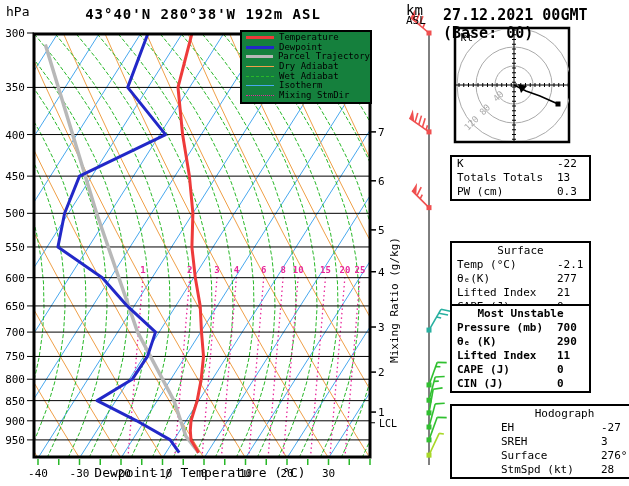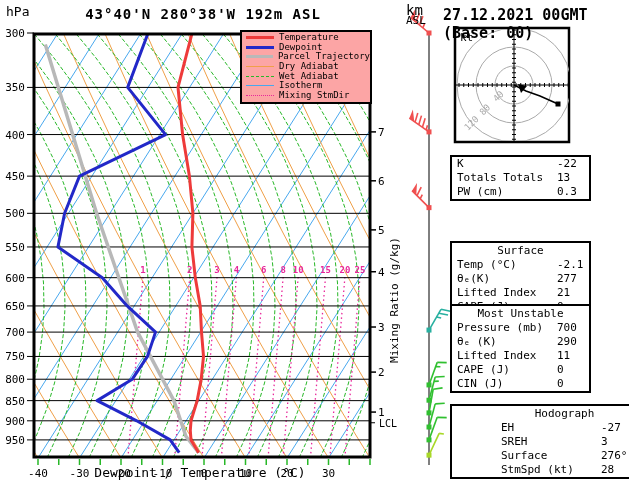--- a/index.html
+++ b/index.html
@@ -4,21 +4,21 @@
 <style>
   html,body{margin:0;padding:0;background:#fff;}
   #app{position:relative;width:629px;height:486px;background:#fff;overflow:hidden;
        font-family:"DejaVu Sans Mono",monospace;color:#000;}
   .abs{position:absolute;}
   #hpa-label{left:6px;top:4px;font-size:13px;}
   #page-title{left:38px;top:6px;width:330px;text-align:center;font-weight:bold;font-size:14px;letter-spacing:1px;}
   #km-label{left:406px;top:2px;width:30px;font-size:14px;text-align:left;}
   #asl-label{left:406px;top:14px;width:30px;font-size:11px;text-align:left;}
   #datetime{left:443px;top:6px;width:186px;font-weight:bold;font-size:15px;}
-  #legend{left:240px;top:30px;width:128px;border:2px solid #000;background:#fca5a5;padding:1px 0 2px 0;}
+  #legend{left:240px;top:30px;width:128px;border:2px solid #000;background:#15803d;padding:1px 0 2px 0;}
   .legend-row{display:flex;align-items:center;height:9.6px;}
   .legend-swatch{width:28px;height:0;margin-left:4px;margin-right:5px;border-top-style:solid;}
   .legend-row span{font-size:9px;line-height:9px;white-space:nowrap;}
   #data-panel{left:450px;top:0;width:139px;}
   .panel-box{position:absolute;left:0;width:137px;border:2px solid #000;background:#fff;font-size:11px;}
   .panel-title{text-align:center;line-height:15px;height:15px;}
   .panel-row{display:flex;line-height:14px;height:14px;padding-left:5px;}
   .panel-row .lbl{width:100px;white-space:nowrap;}
   .panel-row .val{flex:1;white-space:nowrap;}
   #footer-credit{left:449px;top:471px;font-weight:bold;font-size:13px;}
@@ -443,21 +443,21 @@
         </div>
         <div class="panel-row">
           <div class="lbl">CAPE (J)</div>
           <div class="val">0</div>
         </div>
         <div class="panel-row">
           <div class="lbl">CIN (J)</div>
           <div class="val">0</div>
         </div>
       </div>
-      <div class="panel-box" style="top: 304px;">
+      <div class="panel-box" style="top: 304px; font-weight: bold;">
         <div class="panel-title">Most Unstable</div>
         <div class="panel-row">
           <div class="lbl">Pressure (mb)</div>
           <div class="val">700</div>
         </div>
         <div class="panel-row">
           <div class="lbl">θₑ (K)</div>
           <div class="val">290</div>
         </div>
         <div class="panel-row">

